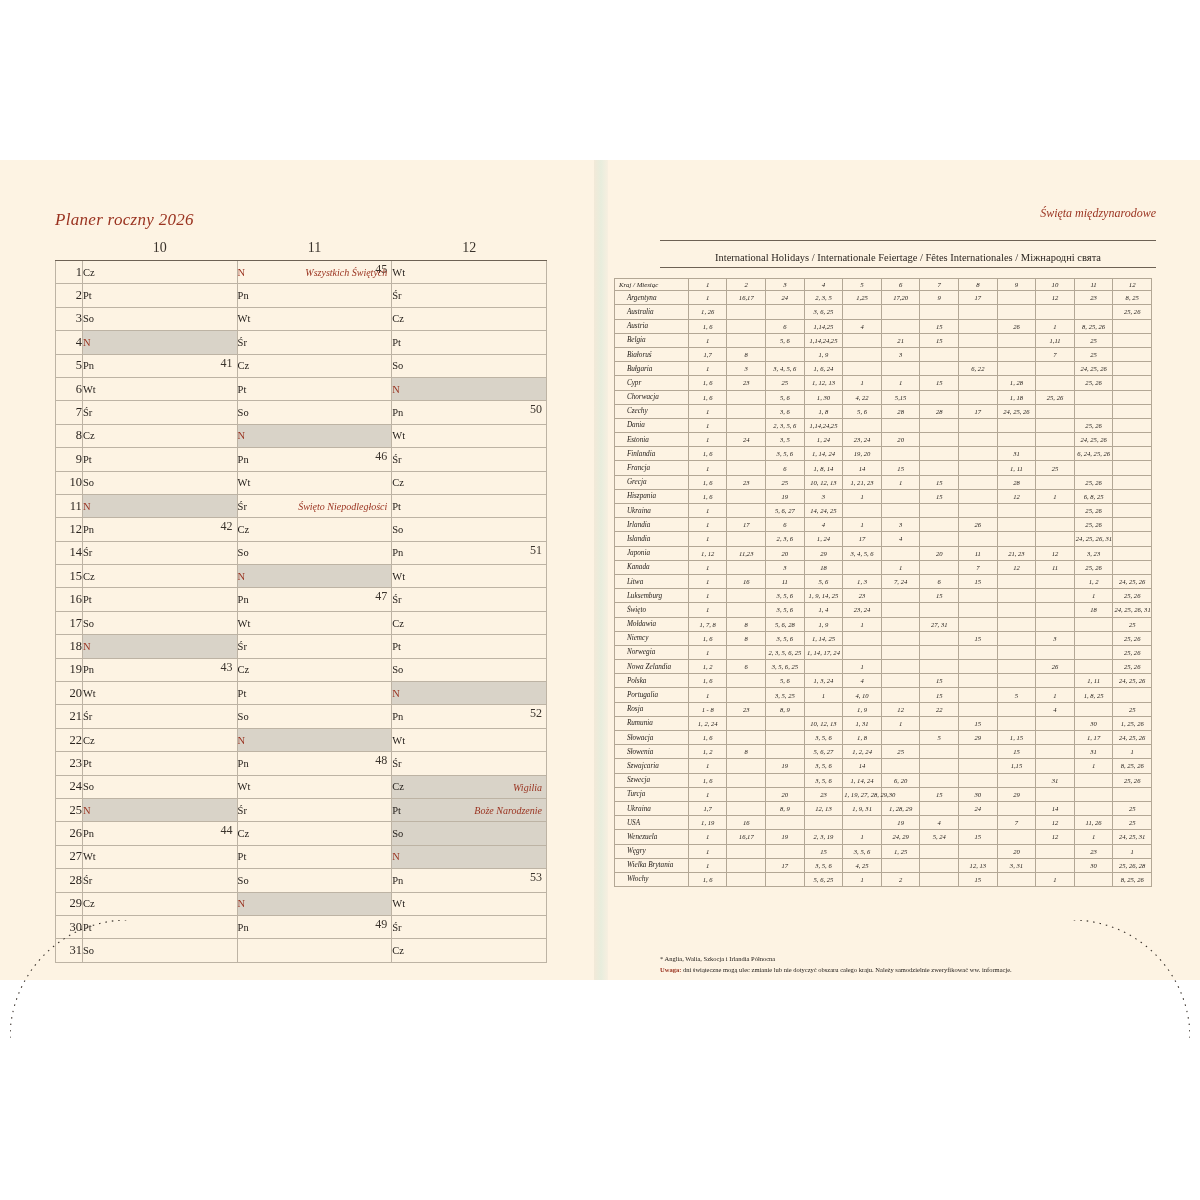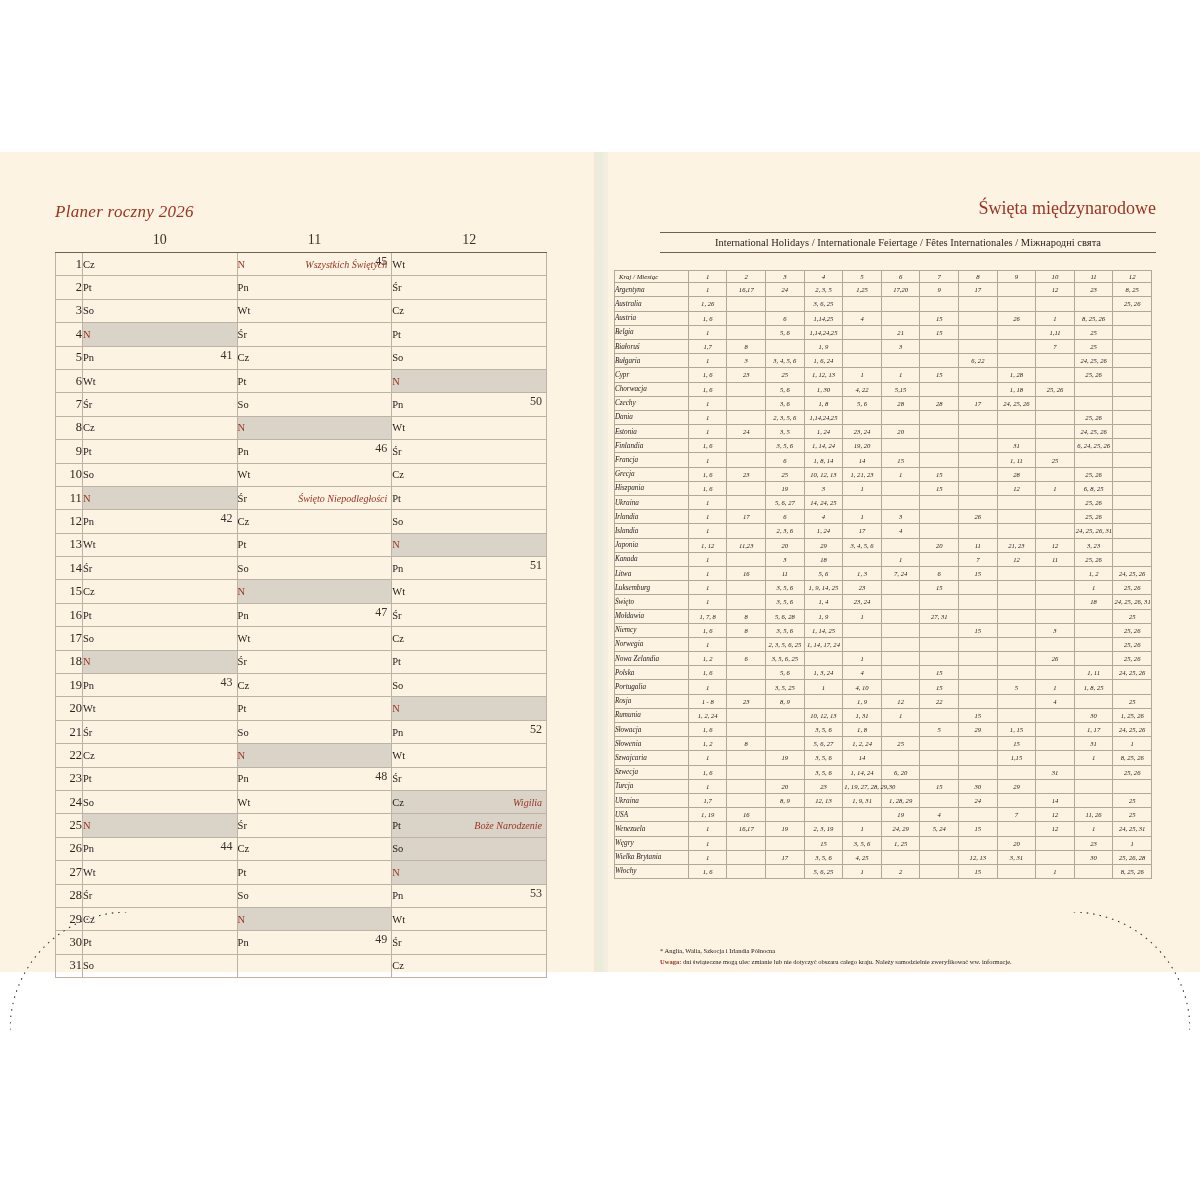--- a/index.html
+++ b/index.html
@@ -3,21 +3,21 @@
 <meta charset="utf-8">
 <style>
   html,body{margin:0;padding:0;}
   body{
     width:1200px;height:1200px;
     background:#ffffff;
     font-family:"Liberation Serif", serif;
     overflow:hidden;
   }
   .page{
-    position:absolute;left:0;top:0;width:1200px;height:840px;
+    position:absolute;left:0;top:8px;width:1200px;height:840px;
     background:#ffffff;
   }
   .spread{
     position:absolute;left:0;top:152px;width:1200px;height:820px;
     background:#fdf3e3;
     display:flex;
   }
   .left-page{
     position:relative;
     width:600px;height:820px;
@@ -79,27 +79,27 @@
     font-size:12px;color:#3a332c;
   }
   .hol{
     position:absolute;right:4px;top:6px;
     font-size:10px;color:#9a3320;font-style:italic;
     white-space:nowrap;
   }
   
   .hol-title{
     position:absolute;right:44px;top:46px;
-    font-size:18px;color:#9a3320;
+    font-size:12px;color:#9a3320;font-style:italic;
   }
   .hol-sub{
     position:absolute;left:60px;top:80px;width:496px;
     text-align:center;font-size:10.5px;color:#2b2520;
     border-top:1.2px solid #6d6154;border-bottom:1.2px solid #6d6154;
-    padding:4px 0 4px 0;
+    padding:11px 0 4px 0;
   }
   .hol-table-wrap{
     position:absolute;left:60px;top:112px;width:496px;
   }
   table.hol{
     border-collapse:collapse;width:496px;
     font-size:6.6px;color:#25201c;
     table-layout:fixed;
   }
   table.hol th{
@@ -110,21 +110,21 @@
     background:#fdf3e3;
   }
   table.hol th.country{text-align:left;padding-left:4px;font-style:italic;}
   table.hol td{
     border:.5px solid #b3a795;
     padding:1.6px 1px;
     text-align:center;
     height:10px;
   }
   table.hol td.country{
-    text-align:left;padding-left:0;
+    text-align:left;padding-left:12px;
     font-size:7.2px;
   }
   .foot1{
     position:absolute;left:60px;top:795px;
     font-size:6.5px;color:#25201c;
   }
   .foot2{
     position:absolute;left:60px;top:806px;
     font-size:6.5px;color:#25201c;
   }
@@ -221,26 +221,20 @@
                 <td class="daynum">11</td>
                 <td class="cell shaded"><span class="dow sun">N</span></td>
                 <td class="cell"><span class="dow">Śr</span><span class="hol">Święto Niepodległości</span></td>
                 <td class="cell"><span class="dow">Pt</span></td>
               </tr>
               <tr>
                 <td class="daynum">12</td>
                 <td class="cell"><span class="dow">Pn</span><span class="wk">42</span></td>
                 <td class="cell"><span class="dow">Cz</span></td>
                 <td class="cell"><span class="dow">So</span></td>
-              </tr>
-              <tr>
-                <td class="daynum">13</td>
-                <td class="cell"><span class="dow">Wt</span></td>
-                <td class="cell"><span class="dow">Pt</span></td>
-                <td class="cell shaded"><span class="dow sun">N</span></td>
               </tr>
               <tr>
                 <td class="daynum">14</td>
                 <td class="cell"><span class="dow">Śr</span></td>
                 <td class="cell"><span class="dow">So</span></td>
                 <td class="cell"><span class="dow">Pn</span><span class="wk">51</span></td>
               </tr>
               <tr>
                 <td class="daynum">15</td>
                 <td class="cell"><span class="dow">Cz</span></td>

